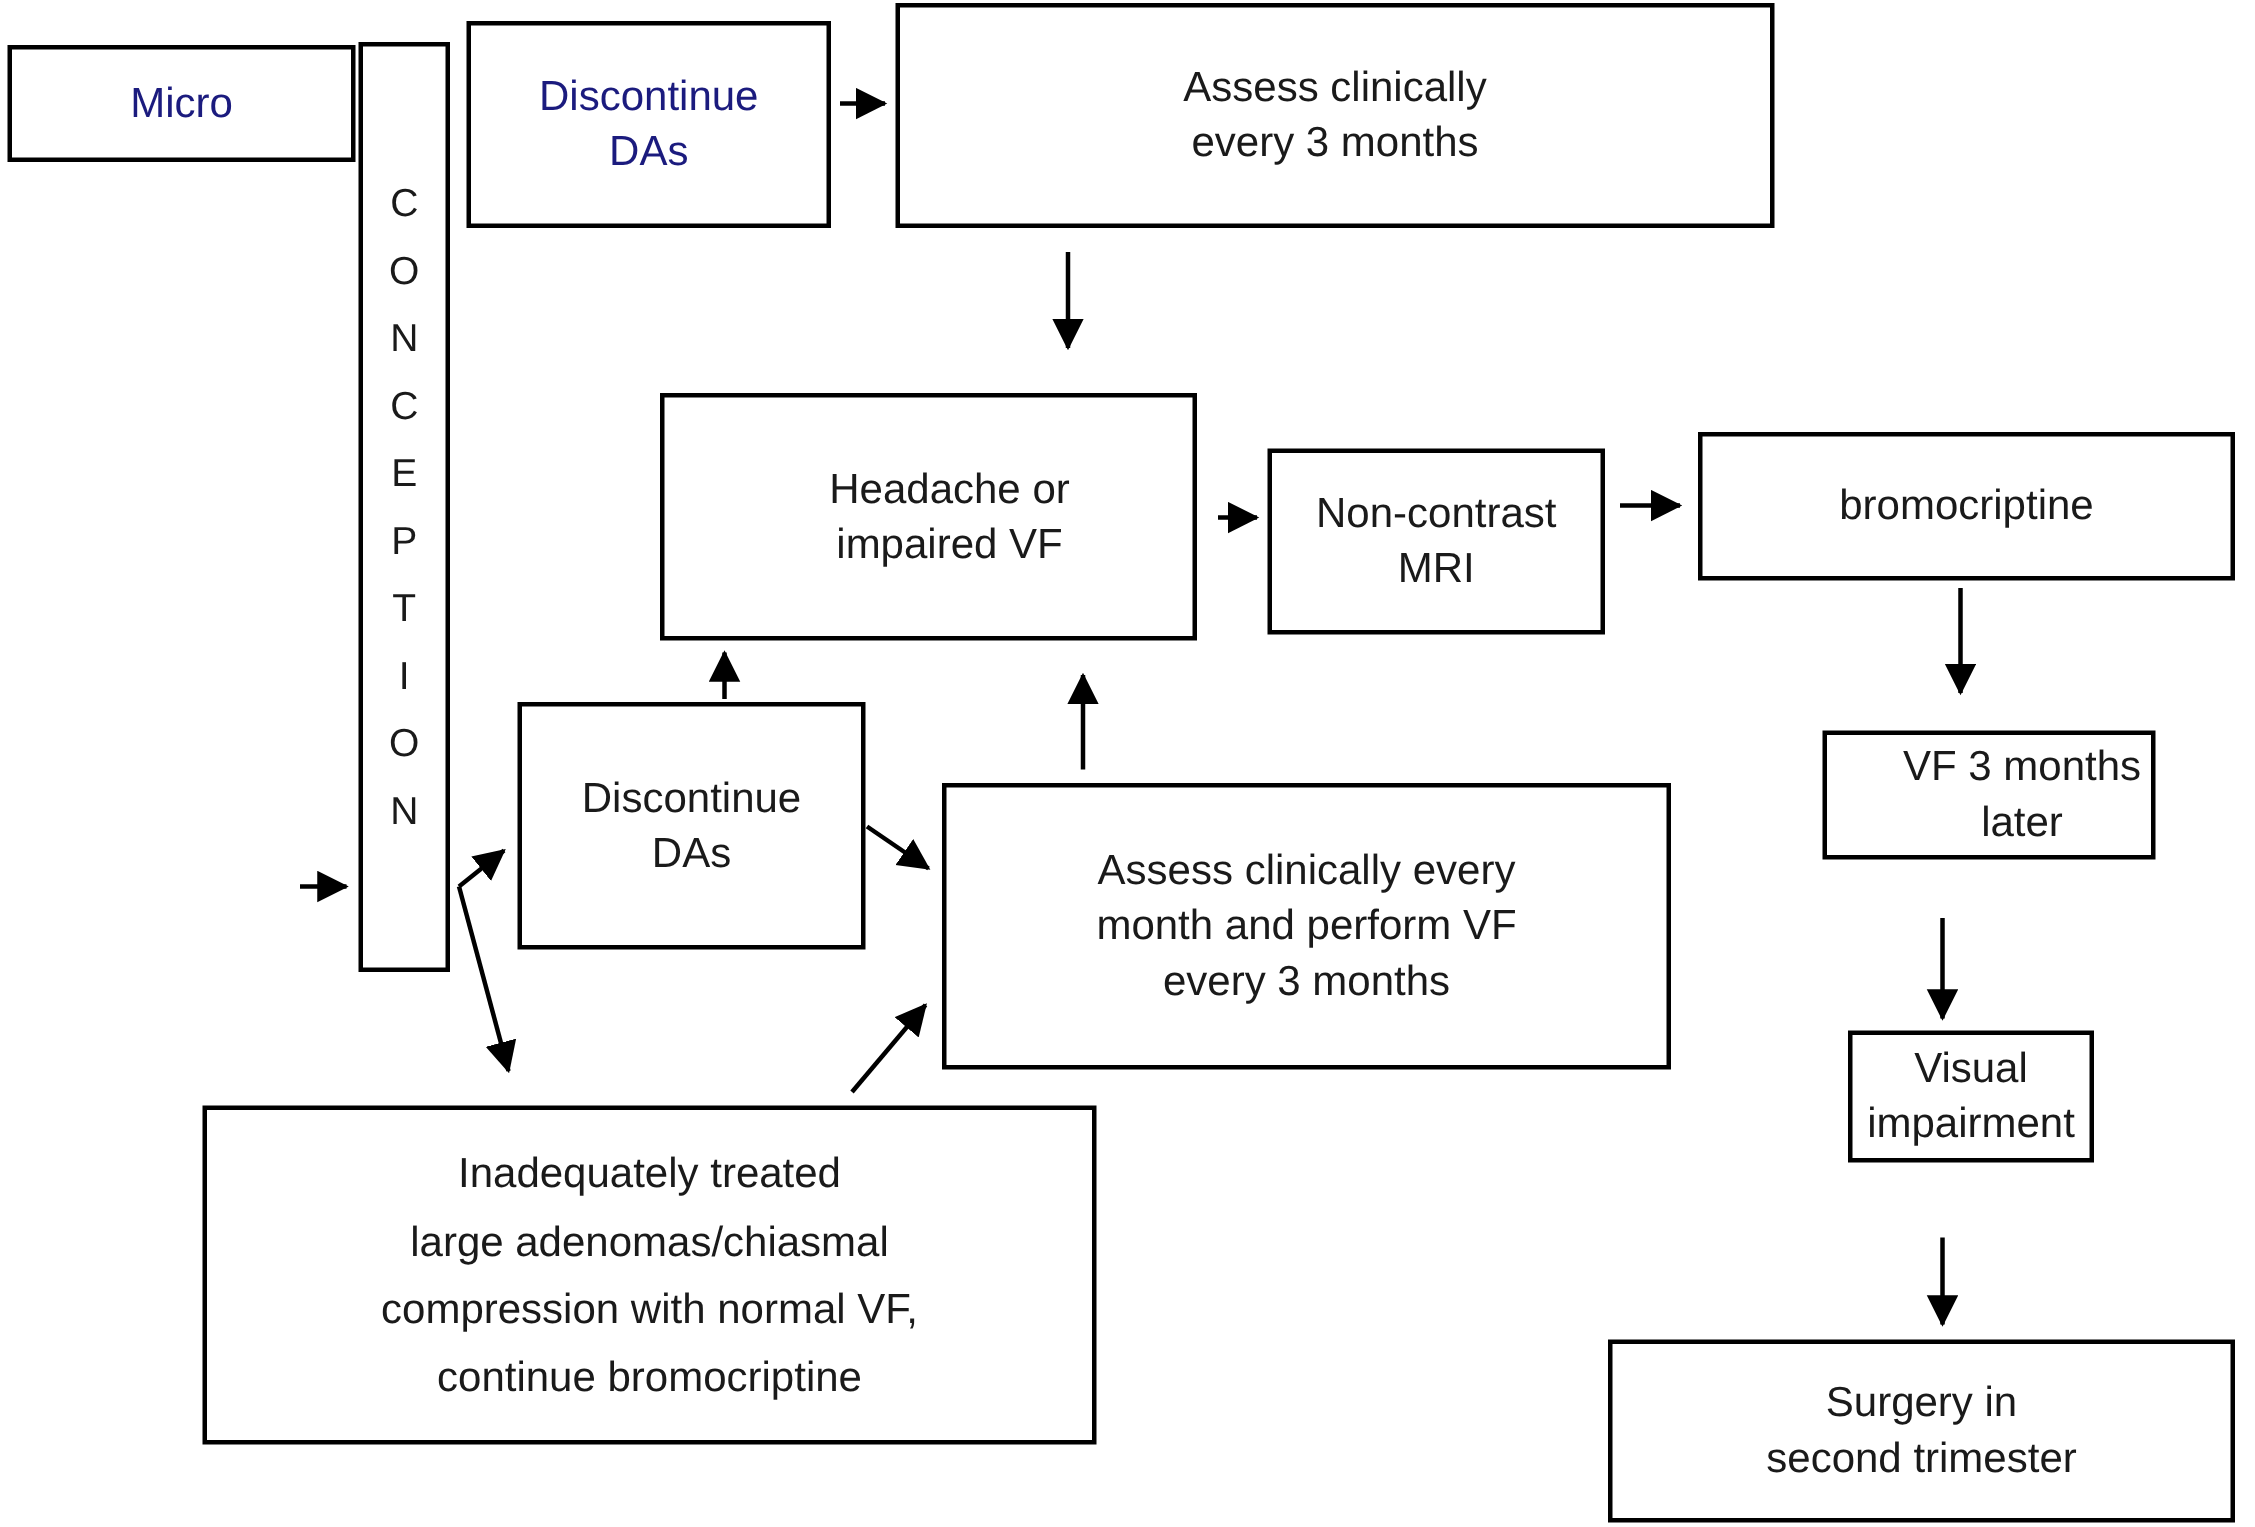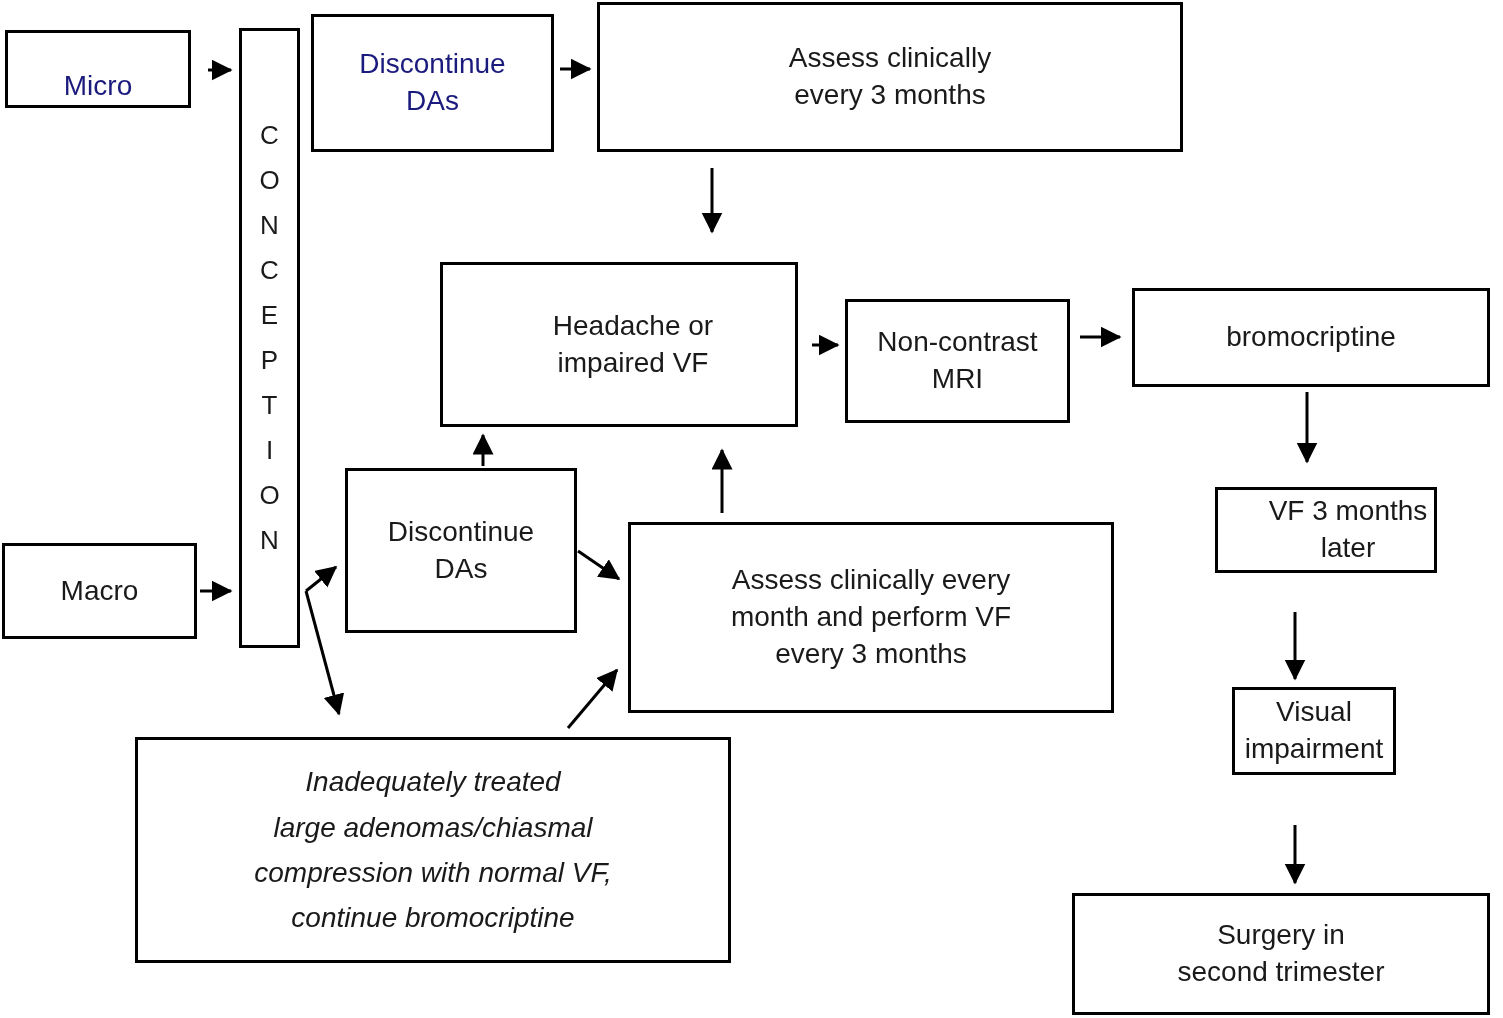--- a/index.html
+++ b/index.html
@@ -24,21 +24,21 @@
     font-size: 28px;
     line-height: 1.32;
     white-space: pre-line;
   }
   .node .lbl { display: block; width: 100%; }
   .conception {
     font-size: 26px;
     line-height: 45px;
     letter-spacing: 0;
   }
-  .inadequate { line-height: 1.62; font-style: italic; }
+  .inadequate { line-height: 1.62; }
   .arrows {
     position: absolute;
     left: 0; top: 0;
     width: 1503px; height: 1018px;
     pointer-events: none;
   }
 </style>
 </head>
 <body>
 
@@ -62,21 +62,21 @@
       <line x1="1295" y1="825" x2="1295" y2="883" marker-end="url(#ah)"></line>
       <line x1="483" y1="466" x2="483" y2="435" marker-end="url(#ah)"></line>
       <line x1="722" y1="513" x2="722" y2="450" marker-end="url(#ah)"></line>
       <line x1="306" y1="591" x2="336" y2="567" marker-end="url(#ah)"></line>
       <line x1="306" y1="591" x2="339" y2="714" marker-end="url(#ah)"></line>
       <line x1="578" y1="551" x2="619" y2="579" marker-end="url(#ah)"></line>
       <line x1="568" y1="728" x2="617" y2="670" marker-end="url(#ah)"></line>
     </g>
   </svg>
 
-  <div class="node" style="left:5px; top:30px; width:186px; height:78px;align-items:flex-end;">
+  <div class="node" style="left:5px; top:30px; width:232px; height:78px;">
     <span class="lbl" style="color: rgb(27, 27, 126);">Micro</span>
   </div>
 
   <div class="node conception" style="left:239px; top:28px; width:61px; height:620px;">
     <span class="lbl">C
 O
 N
 C
 E
 P
@@ -118,23 +118,20 @@
   <div class="node" style="left:1232px; top:687px; width:164px; height:88px;">
     <span class="lbl">Visual
 impairment</span>
   </div>
 
   <div class="node" style="left:1072px; top:893px; width:418px; height:122px;">
     <span class="lbl">Surgery in
 second trimester</span>
   </div>
 
-  <div class="node" style="left:2px; top:543px; width:195px; height:96px;">
-    <span class="lbl">Macro</span>
-  </div>
 
   <div class="node" style="left:345px; top:468px; width:232px; height:165px;">
     <span class="lbl">Discontinue
 DAs</span>
   </div>
 
   <div class="node" style="left:628px; top:522px; width:486px; height:191px;">
     <span class="lbl">Assess clinically every
 month and perform VF
 every 3 months</span>

